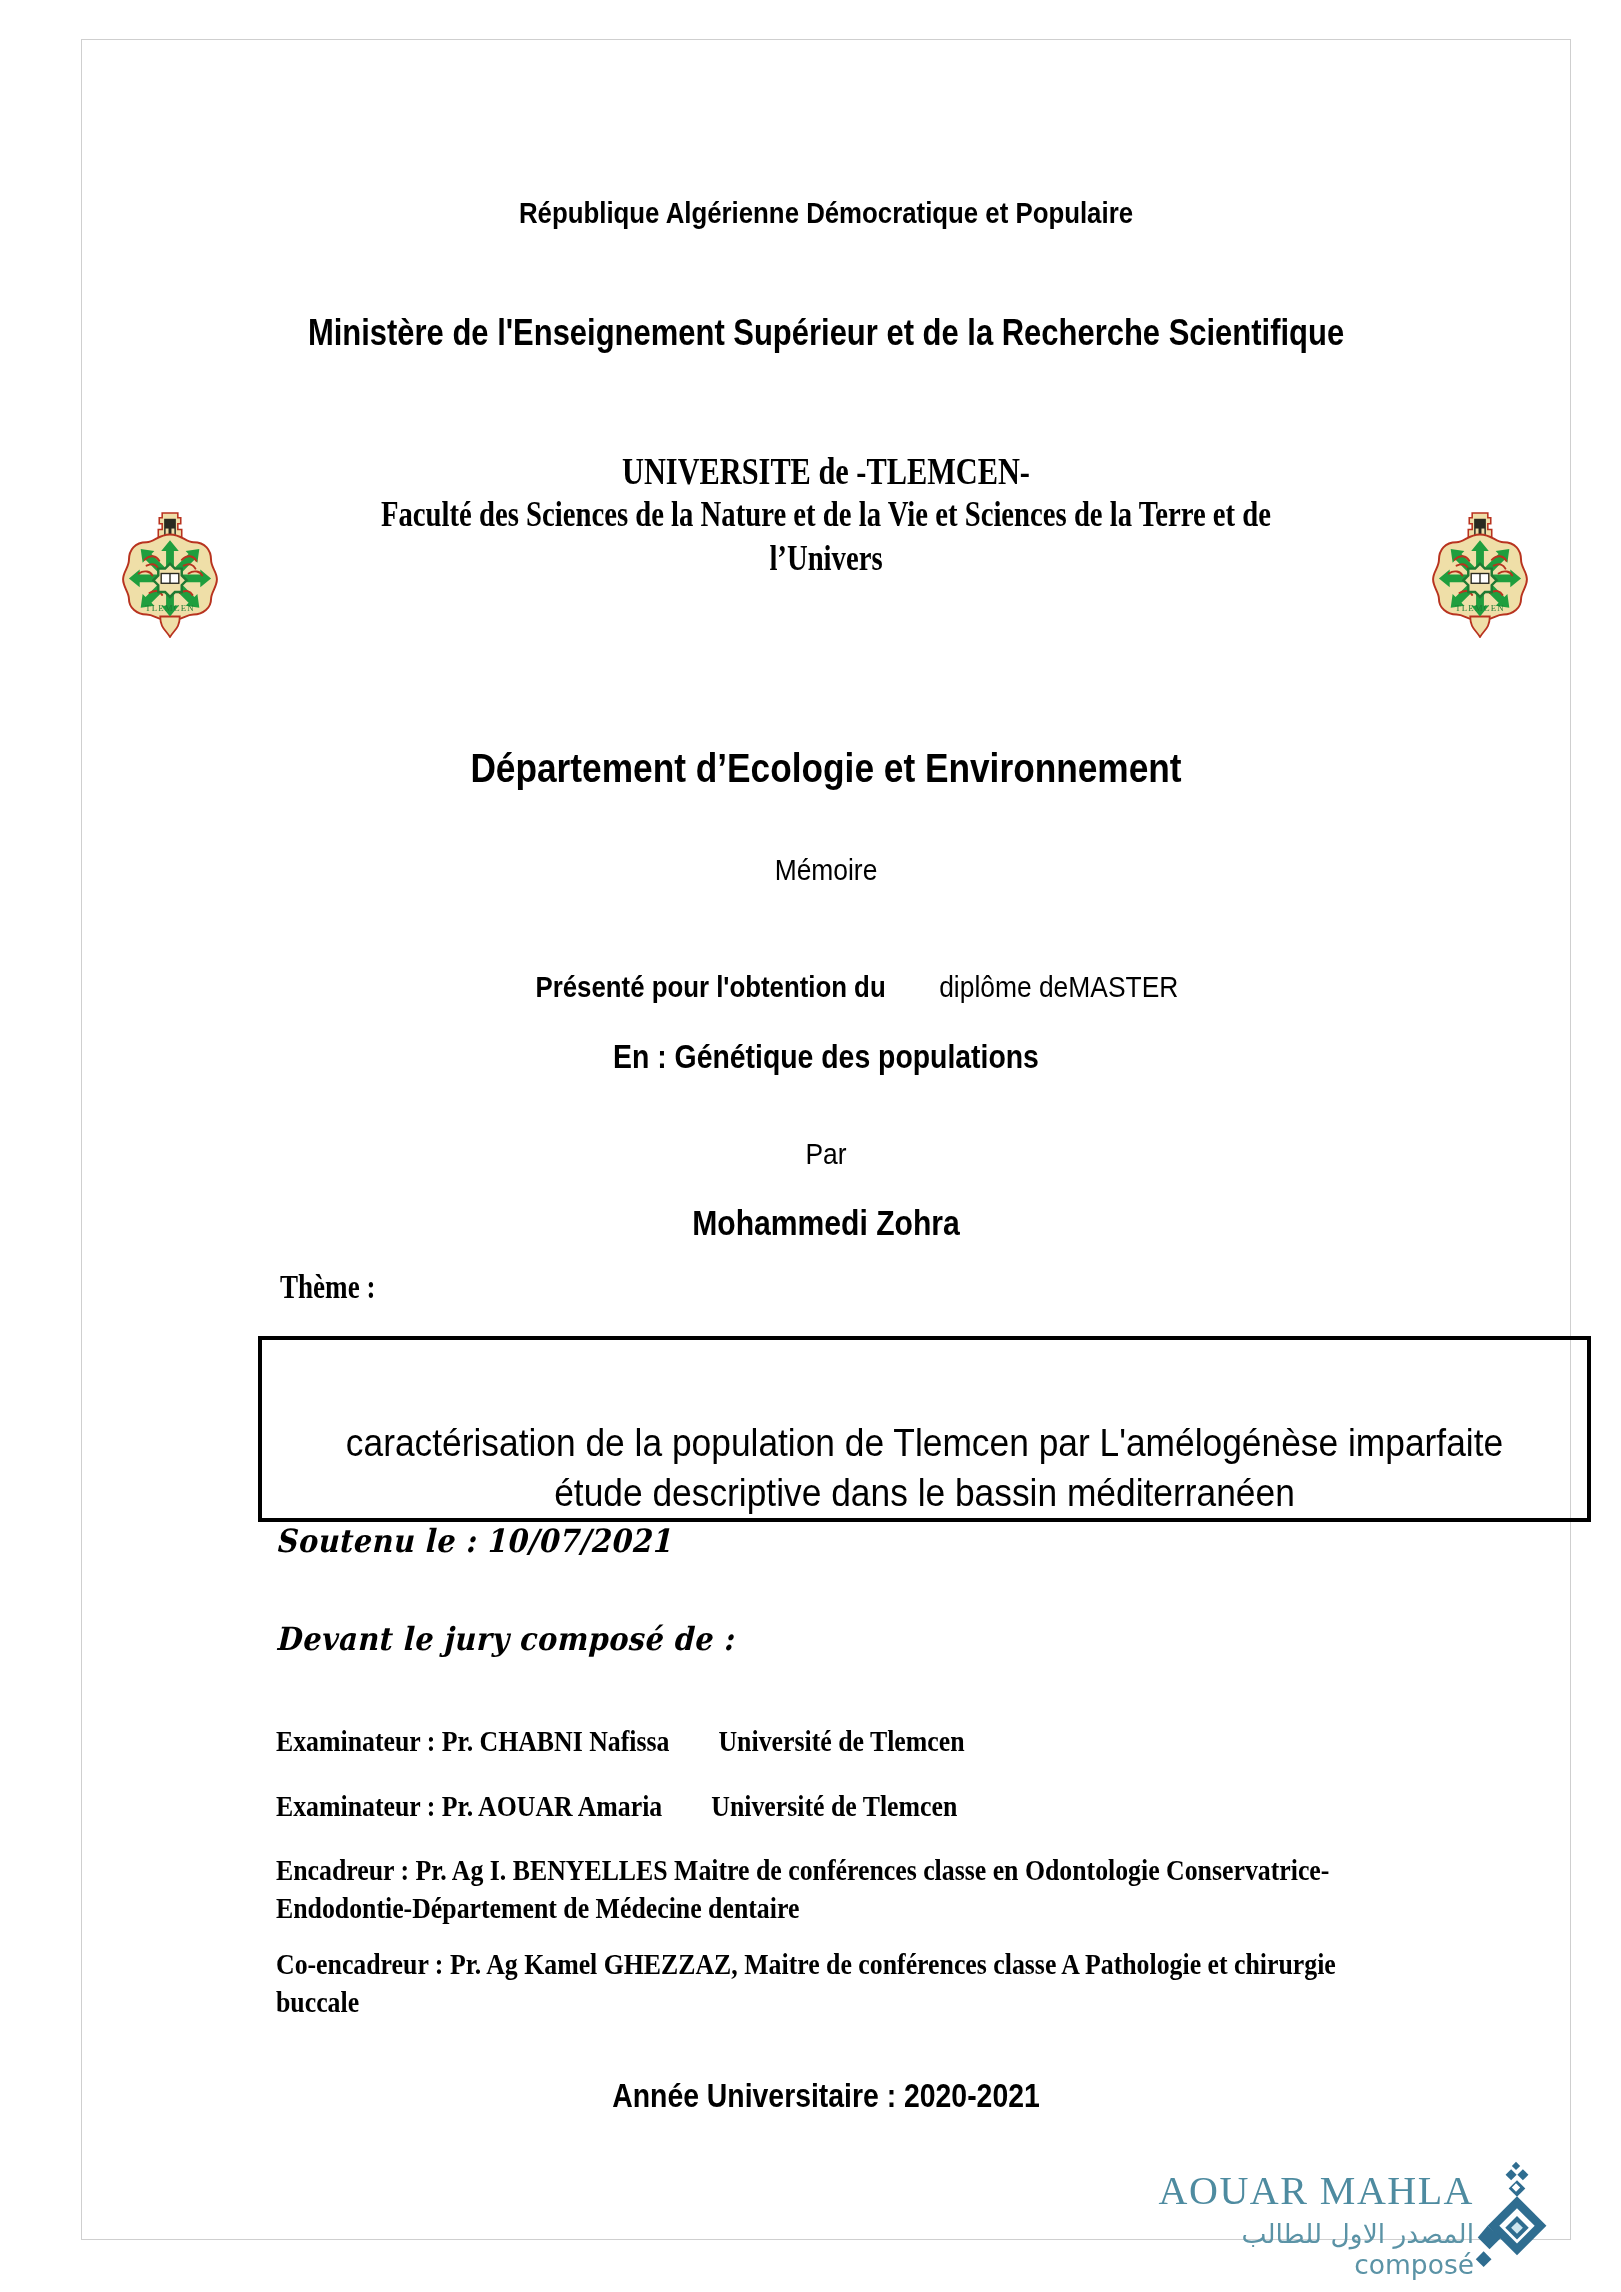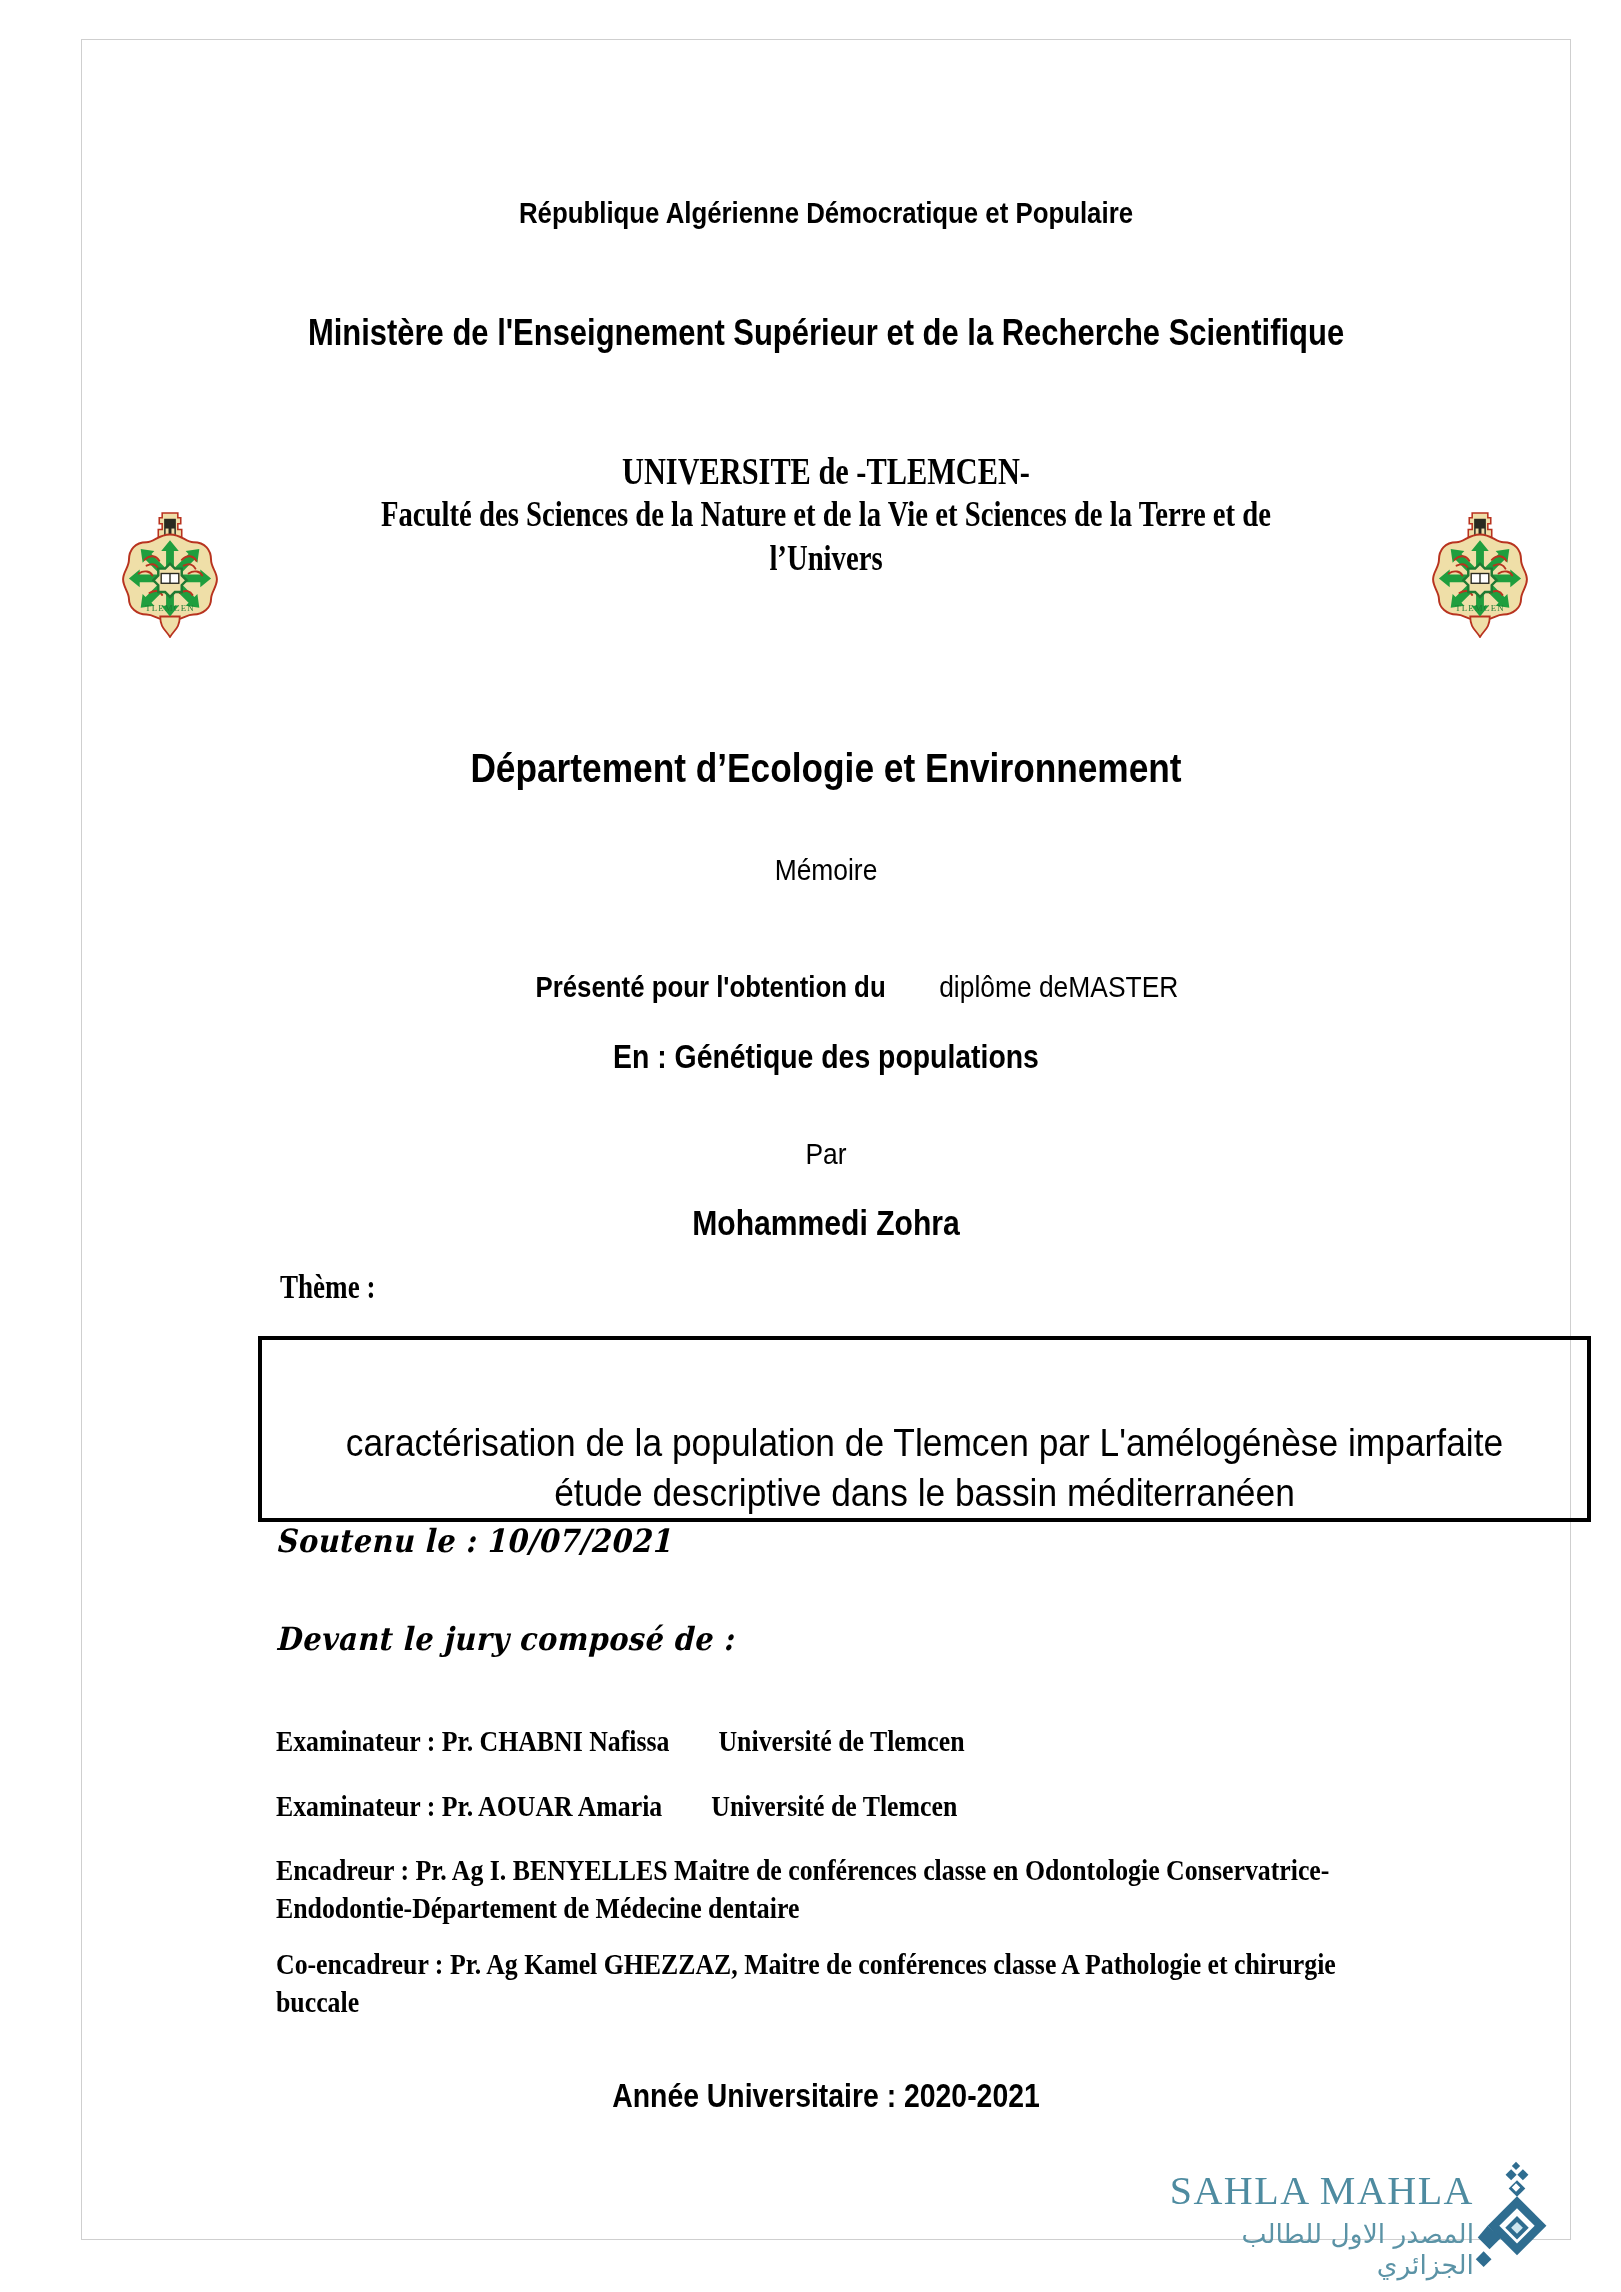--- a/index.html
+++ b/index.html
@@ -362,22 +362,22 @@
       <span>Encadreur :   Pr. Ag I. BENYELLES Maitre de conférences classe en Odontologie Conservatrice-Endodontie-Département de Médecine dentaire</span>
     </div>
 
     <div class="jury" id="jury3">
       <span>Co-encadreur : Pr. Ag Kamel GHEZZAZ, Maitre de conférences classe A Pathologie et chirurgie buccale</span>
     </div>
 
     <div class="line cond-bold" id="annee">Année Universitaire : 2020-2021</div>
 
     <div id="sahla">
-      <div id="sahla-text">SAHLA MAHLA</div>
-      <div id="sahla-sub">المصدر الاول للطالب الجزائري</div>
+      <div id="sahla-text">AOUAR MAHLA</div>
+      <div id="sahla-sub">المصدر الاول للطالب composé</div>
       <div id="sahla-mark">
         <svg viewBox="0 0 108 112" width="106" height="110" aria-hidden="true">
           <g fill="#2f6d90">
             <rect x="50" y="2" width="6" height="6" transform="rotate(45 53 5)"></rect>
             <rect x="44" y="10" width="8" height="8" transform="rotate(45 48 14)"></rect>
             <rect x="56" y="10" width="8" height="8" transform="rotate(45 60 14)"></rect>
             <rect x="48" y="22" width="12" height="12" transform="rotate(45 54 28)"></rect>
             <path d="M54 36 L84 66 L54 96 L24 66 Z"></path>
           </g>
           <g fill="#ffffff">

